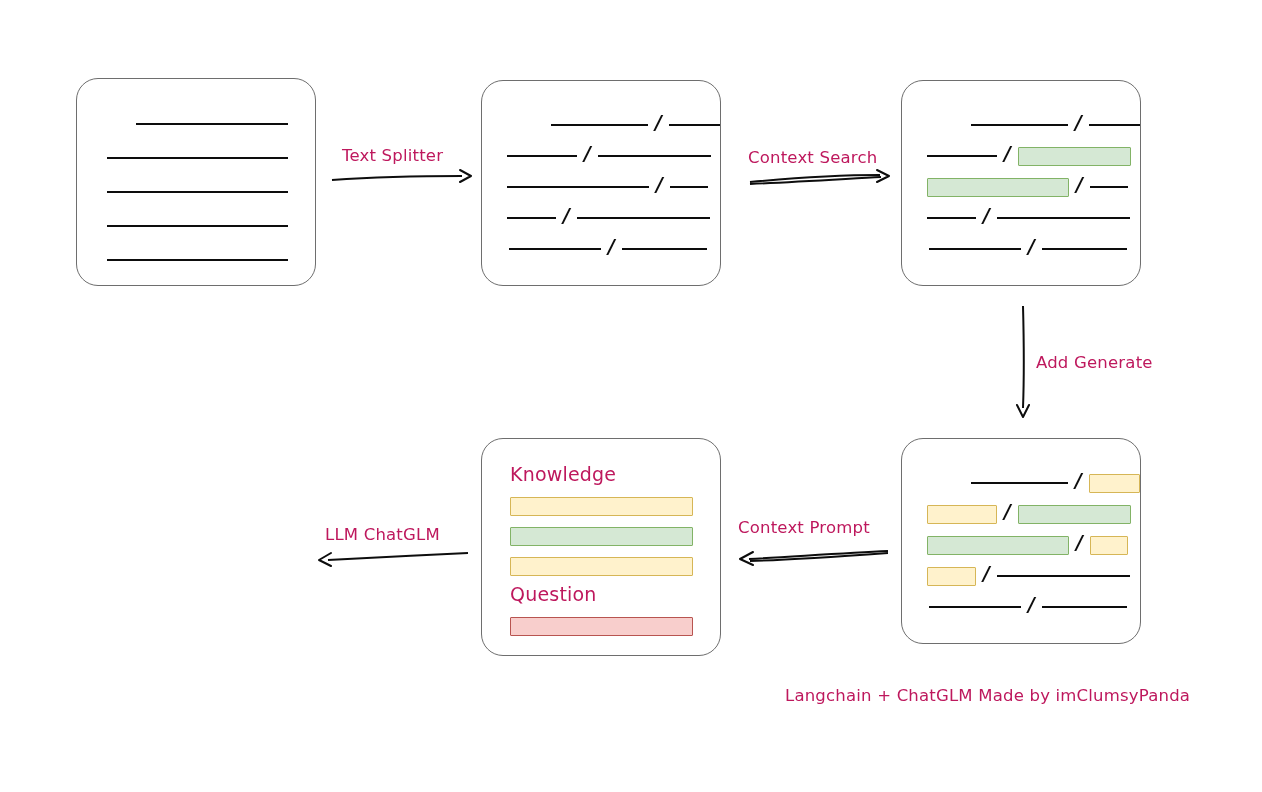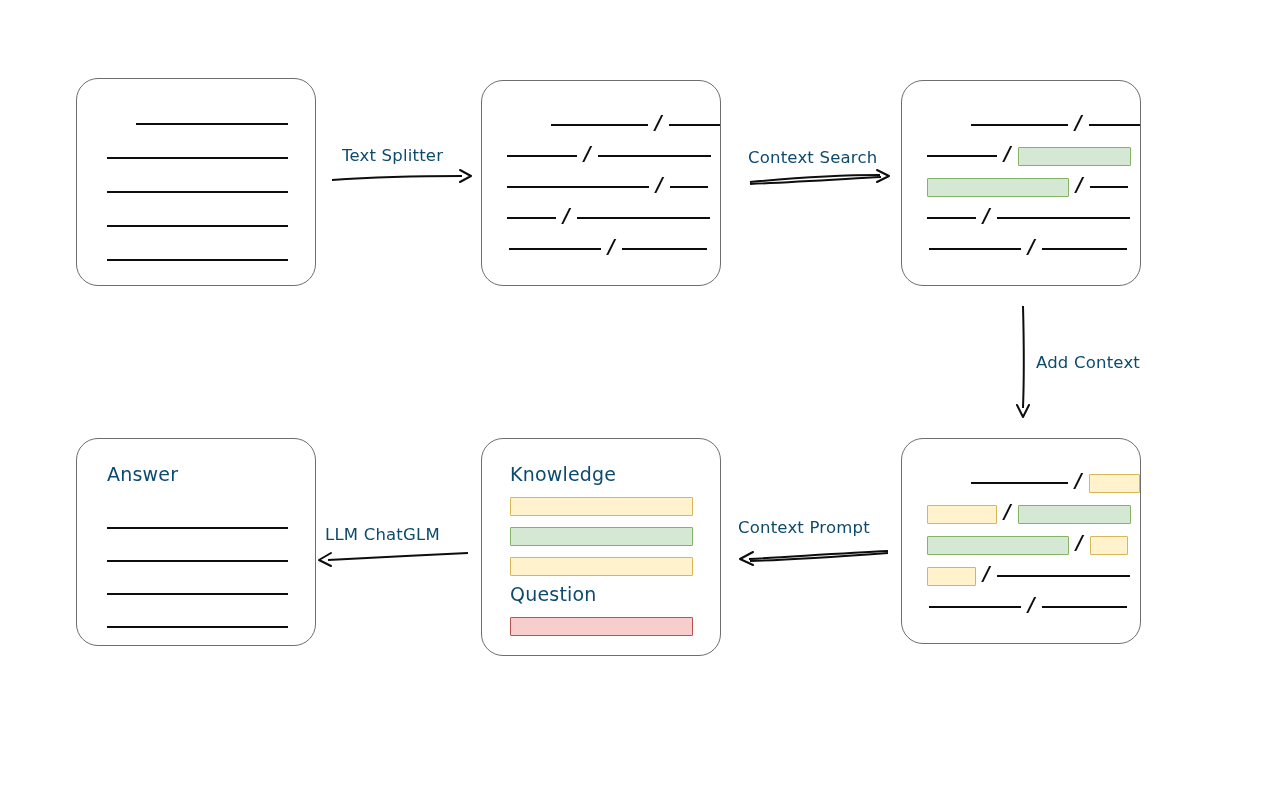--- a/index.html
+++ b/index.html
@@ -79,21 +79,21 @@
     box-sizing: border-box;
     border-radius: 1px;
   }
   .bar.green  { background: #d5e8d4; border: 1.4px solid #82b366; }
   .bar.yellow { background: #fff2cc; border: 1.4px solid #d6b656; }
   .bar.red    { background: #f8cecc; border: 1.4px solid #b85450; }
 
   
   .hand {
     font-family: "DejaVu Sans", sans-serif;
-    color: #0c4a6e;
+    color: #be185d;
     white-space: nowrap;
     letter-spacing: 0.2px;
   }
   .card-heading {
     position: absolute;
     font-size: 19px;
     font-weight: 400;
   }
   .edge-label {
     position: absolute;
@@ -209,43 +209,26 @@
         </div>
         <div class="row" style="left: 25px; top: 157px; right: auto;">
           <span class="spacer" style="width: 2px;"></span>
           <span class="seg" style="width: 92px;"></span>
           <span class="slash" style="margin: 0px 7px;">/</span>
           <span class="seg" style="width: 85px;"></span>
         </div>
       </div>
   </div>
 
-  <div class="edge-label hand" style="left:1036px; top:353px;">Add Context</div>
+  <div class="edge-label hand" style="left:1036px; top:353px;">Add Generate</div>
   <svg class="arrow-svg" style="left:1012px; top:304px;" width="24" height="114" viewBox="0 0 24 114">
     <path d="M11,2 C12,40 12,78 11,104" fill="none" stroke="#0d0d0d" stroke-width="2"></path>
     <path d="M5,101 L11,113 L17,101" fill="none" stroke="#0d0d0d" stroke-width="2" stroke-linejoin="round" stroke-linecap="round"></path>
   </svg>
 
-  <div class="card" style="left:76px; top:438px; width:240px; height:208px;">
-    <div class="card-heading hand" style="left:30px; top:24px;">Answer</div>
-    <div class="rows">
-        <div class="row" style="left: 30px; top: 78px; right: auto;">
-          <span class="seg" style="width: 181px;"></span>
-        </div>
-        <div class="row" style="left: 30px; top: 111px; right: auto;">
-          <span class="seg" style="width: 181px;"></span>
-        </div>
-        <div class="row" style="left: 30px; top: 144px; right: auto;">
-          <span class="seg" style="width: 181px;"></span>
-        </div>
-        <div class="row" style="left: 30px; top: 177px; right: auto;">
-          <span class="seg" style="width: 181px;"></span>
-        </div>
-      </div>
-  </div>
 
   <div class="edge-label hand" style="left:325px; top:525px;">LLM ChatGLM</div>
   <svg class="arrow-svg" style="left:318px; top:546px;" width="152" height="22" viewBox="0 0 152 22">
     <path d="M150,7 C105,9 50,12 10,14" fill="none" stroke="#0d0d0d" stroke-width="2"></path>
     <path d="M13,7 L1,14 L13,20" fill="none" stroke="#0d0d0d" stroke-width="2" stroke-linejoin="round" stroke-linecap="round"></path>
   </svg>
 
   <div class="card" style="left:481px; top:438px; width:240px; height:218px;">
     <div class="card-heading hand" style="left:28px; top:24px;">Knowledge</div>
     <div class="bar yellow" style="left:28px; top:58px; width:183px;"></div>
@@ -287,14 +270,15 @@
         </div>
         <div class="row" style="left: 25px; top: 157px; right: auto;">
           <span class="spacer" style="width: 2px;"></span>
           <span class="seg" style="width: 92px;"></span>
           <span class="slash" style="margin: 0px 7px;">/</span>
           <span class="seg" style="width: 85px;"></span>
         </div>
       </div>
   </div>
 
+  <div class="footer-note hand" style="left:785px; top:686px;">Langchain + ChatGLM Made by imClumsyPanda</div>
 
 </div>
 
 </body></html>

